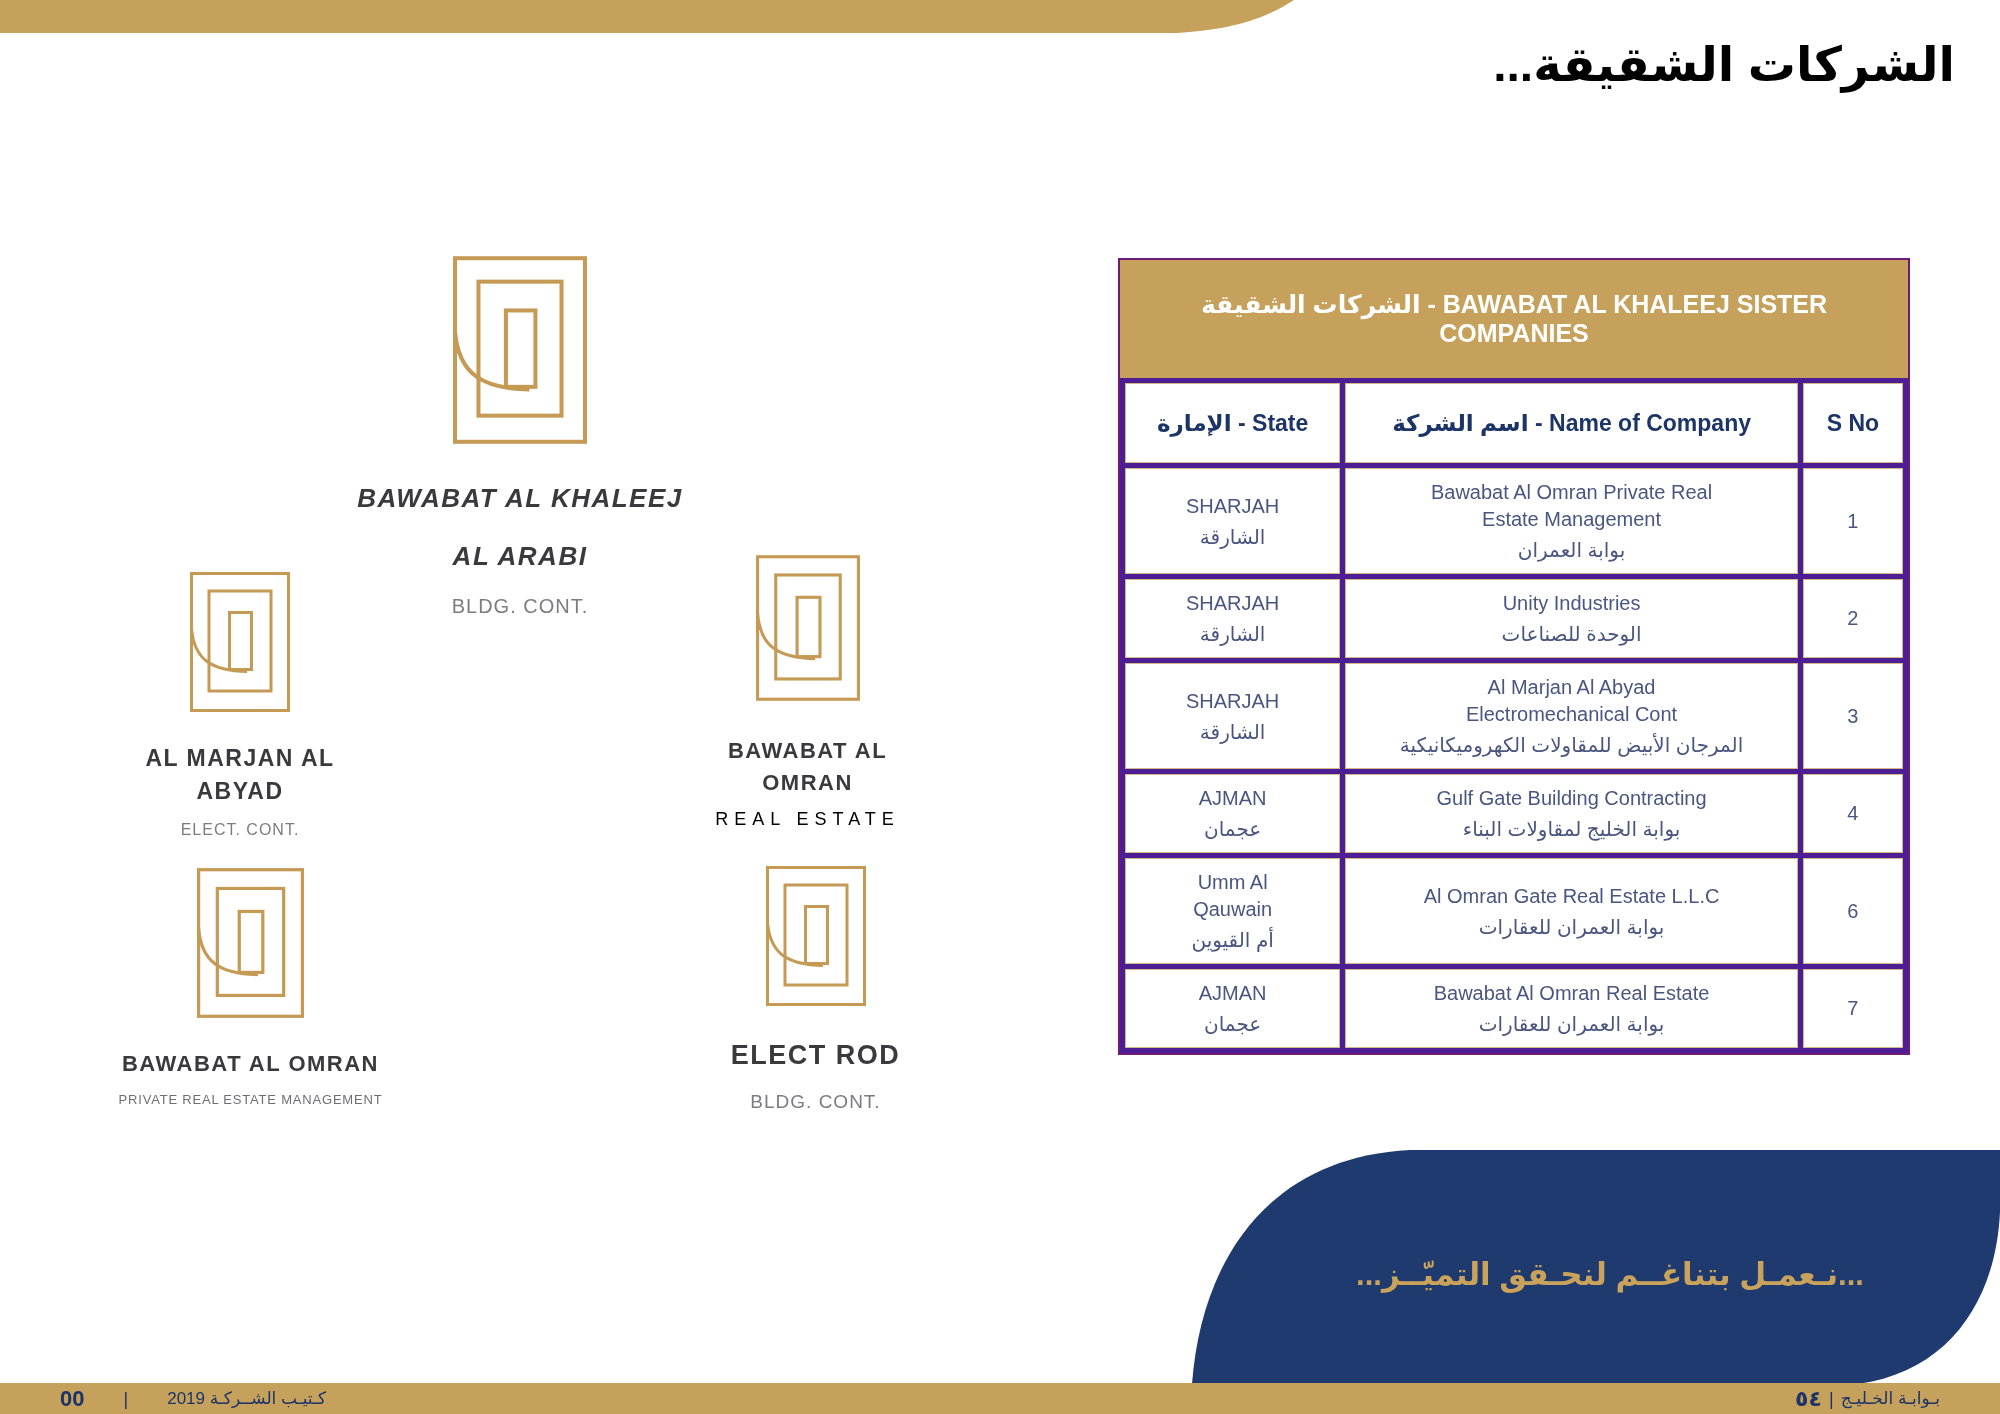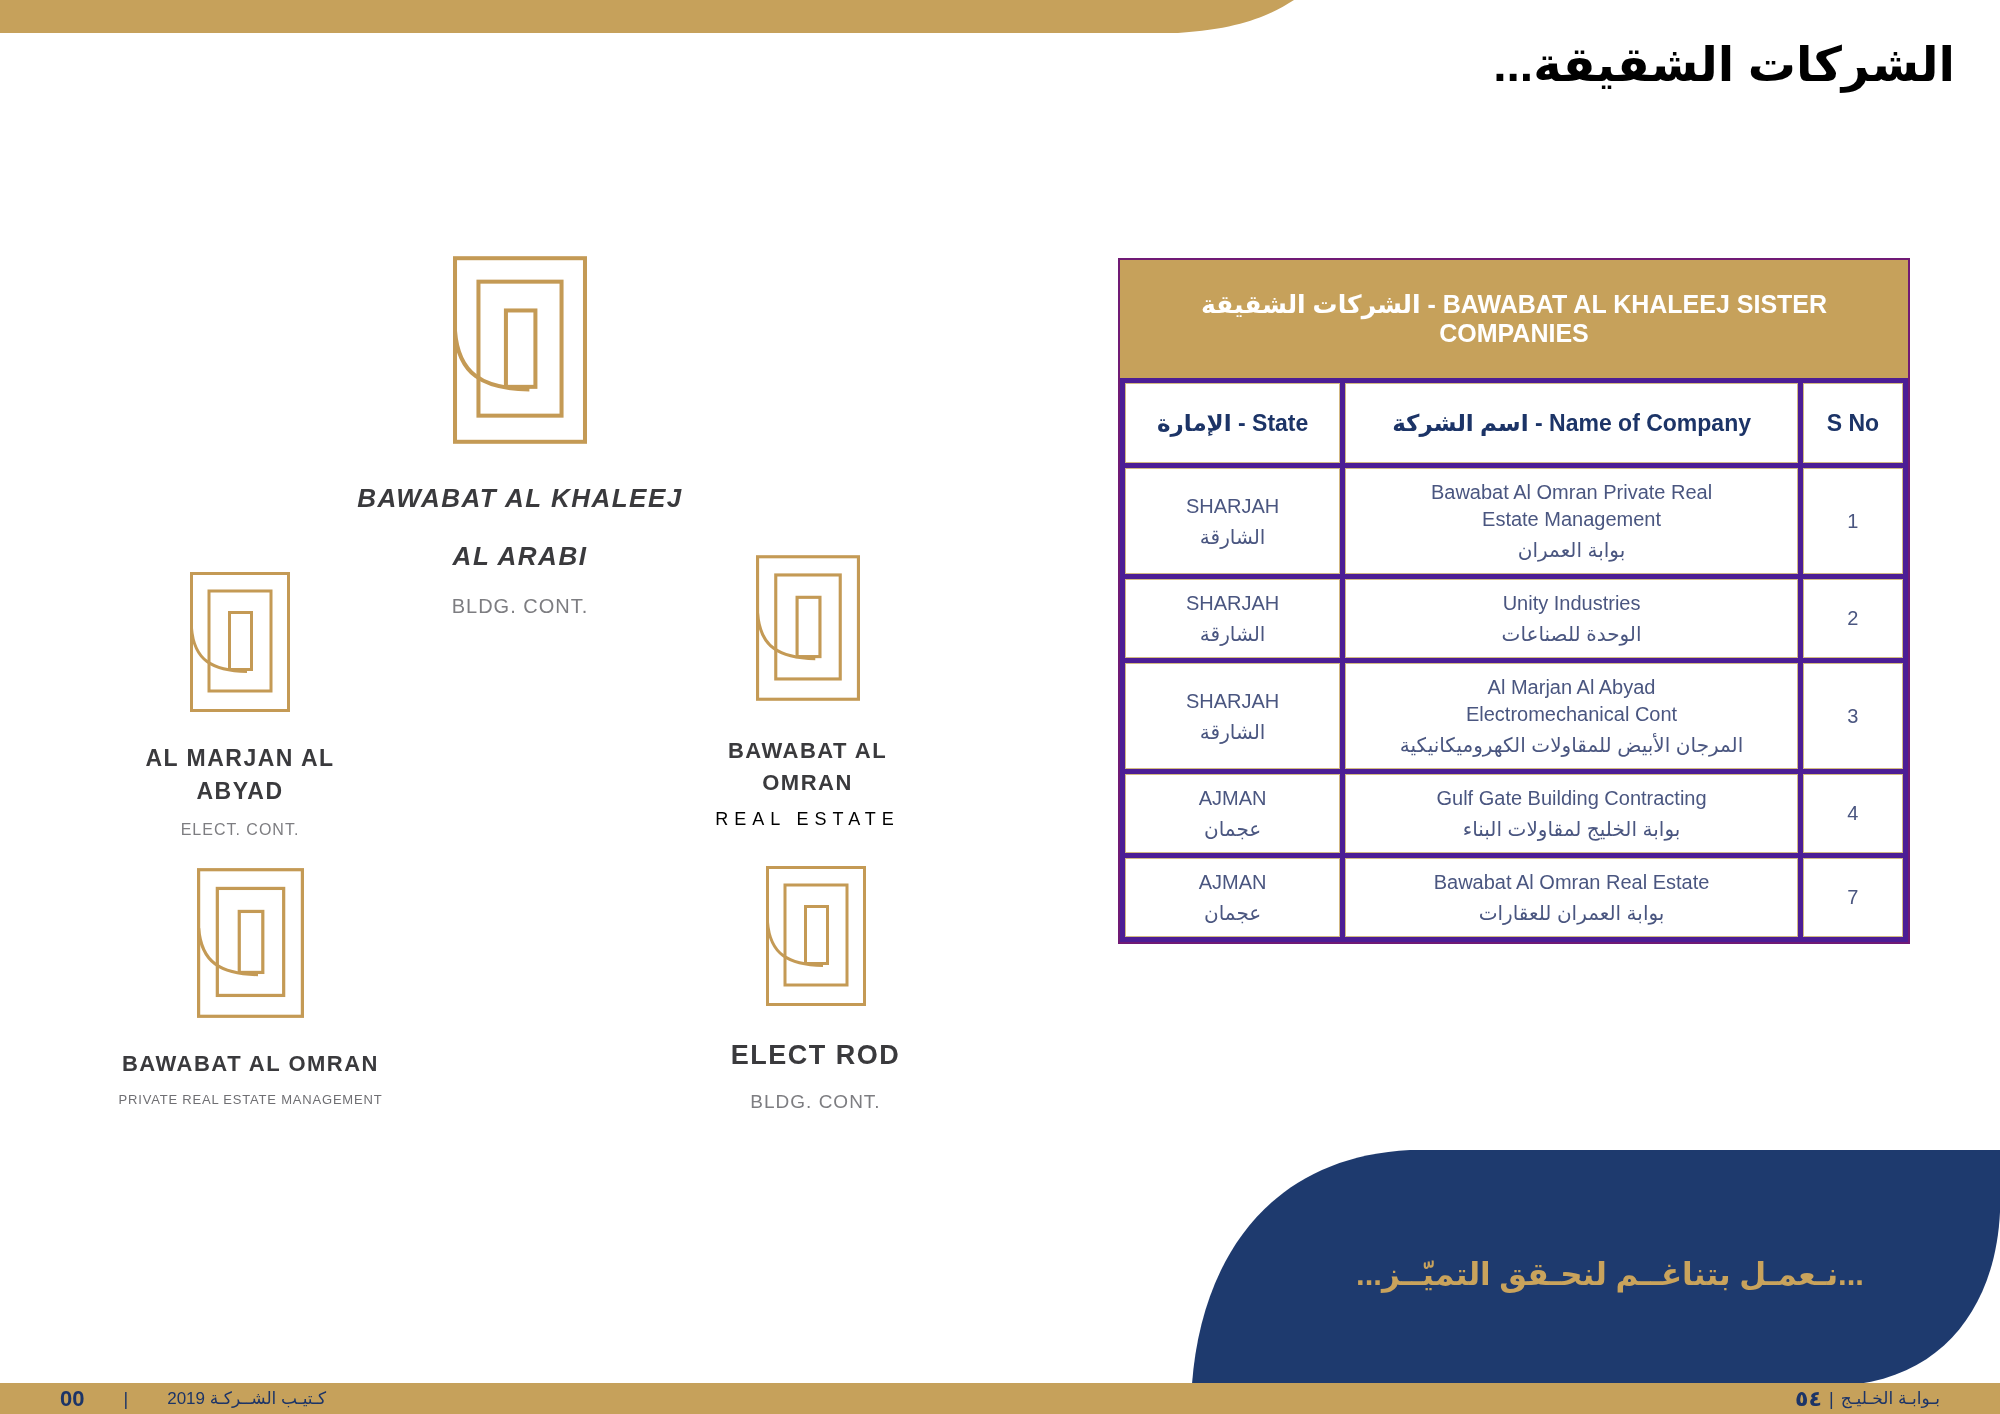--- a/index.html
+++ b/index.html
@@ -192,20 +192,31 @@
                 <div class="ar" dir="rtl">عجمان</div>
               </td>
               <td class="cname">
                 <div class="en">Gulf Gate Building Contracting</div>
                 <div class="ar" dir="rtl">بوابة الخليج لمقاولات البناء</div>
               </td>
               <td class="sno">4</td>
             </tr>
             <tr>
               <td class="state">
+                <div class="en">Umm Al<br>Qauwain</div>
+                <div class="ar" dir="rtl">أم القيوين</div>
+              </td>
+              <td class="cname">
+                <div class="en">Al Omran Gate Real Estate L.L.C</div>
+                <div class="ar" dir="rtl">بوابة العمران للعقارات</div>
+              </td>
+              <td class="sno">6</td>
+            </tr>
+            <tr>
+              <td class="state">
                 <div class="en">AJMAN</div>
                 <div class="ar" dir="rtl">عجمان</div>
               </td>
               <td class="cname">
                 <div class="en">Bawabat Al Omran Real Estate</div>
                 <div class="ar" dir="rtl">بوابة العمران للعقارات</div>
               </td>
               <td class="sno">7</td>
             </tr>
           </tbody>

